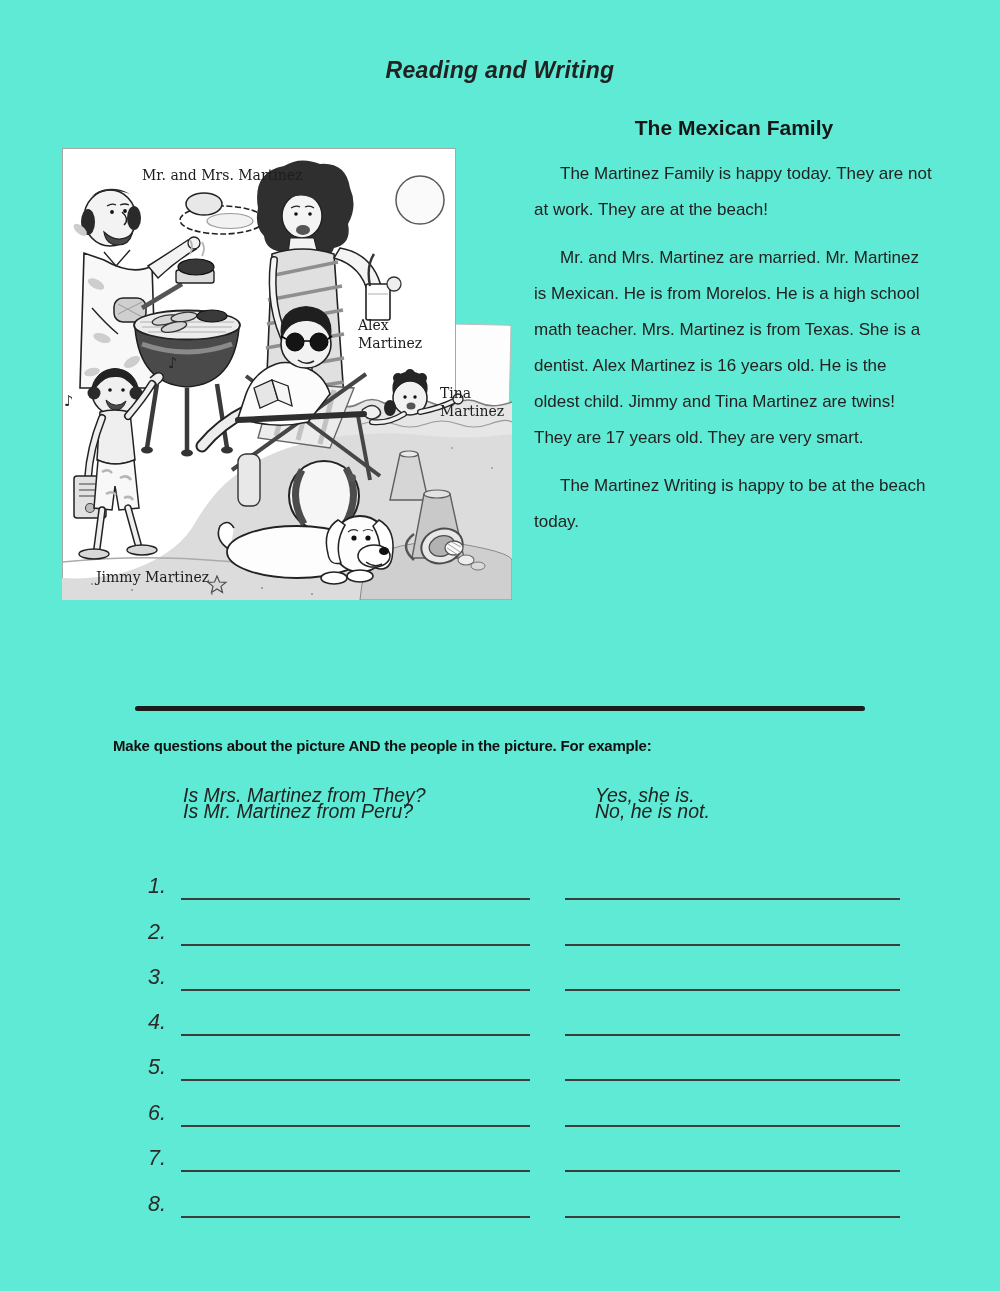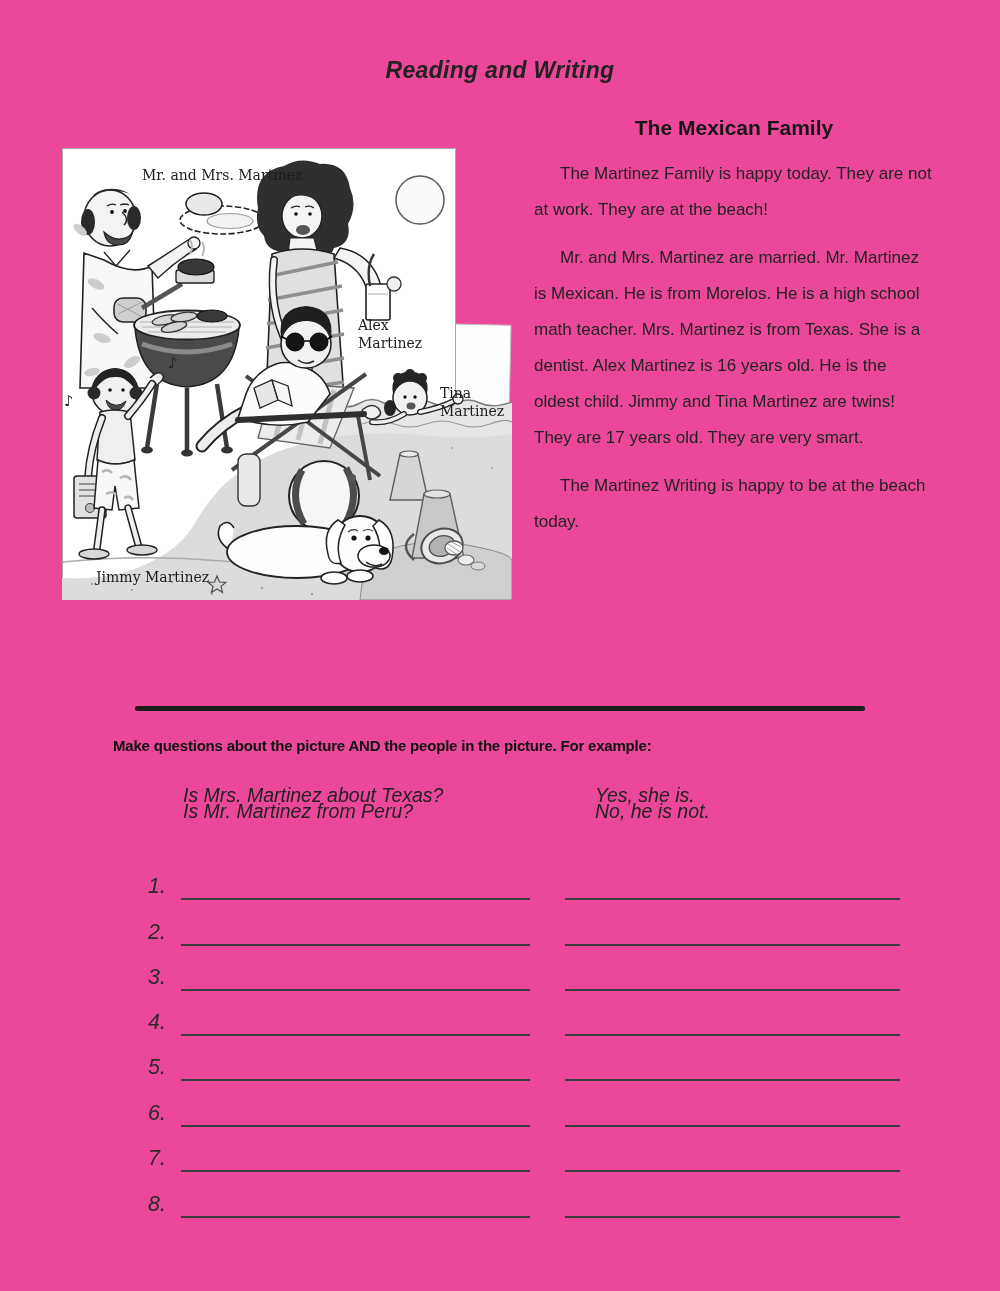--- a/index.html
+++ b/index.html
@@ -1,18 +1,18 @@
 <!DOCTYPE html>
 <html><head>
 <meta charset="utf-8">
 <style>
   html,body{margin:0;padding:0;background:#f4f4f4;}
   .page{
     position:relative;width:1000px;height:1291px;margin:0 auto;
-    background:#ec4899;overflow:hidden;
+    background:#5eead4;overflow:hidden;
     font-family:"Liberation Sans",sans-serif;color:#1a1a1a;
   }
   .title{
     position:absolute;top:57px;left:0;width:1000px;text-align:center;
     font-size:23px;font-weight:700;font-style:italic;letter-spacing:.3px;color:#222;
   }
   .picture-wrap{position:absolute;left:62px;top:148px;width:450px;height:452px;}
   .passage{position:absolute;left:534px;top:116px;width:400px;}
   .passage-heading{
     text-align:center;font-size:21px;font-weight:700;margin:0 0 16px 0;color:#161616;
@@ -296,21 +296,21 @@
     <p>The Martinez Family is happy today. They are not at work. They are at the beach!</p>
     <p>Mr. and Mrs. Martinez are married. Mr. Martinez is Mexican. He is from Morelos. He is a high school math teacher. Mrs. Martinez is from Texas. She is a dentist. Alex Martinez is 16 years old. He is the oldest child. Jimmy and Tina Martinez are twins! They are 17 years old. They are very smart.</p>
     <p>The Martinez Writing is happy to be at the beach today.</p>
   </div>
 
   <div class="divider"></div>
 
   <div class="instruction">Make questions about the picture AND the people in the picture. For example:</div>
 
   <div class="example-row ex-1">
-    <span class="q">Is Mrs. Martinez about Texas?</span>
+    <span class="q">Is Mrs. Martinez from They?</span>
     <span class="a">Yes, she is.</span>
   </div>
   <div class="example-row ex-2">
     <span class="q">Is Mr. Martinez from Peru?</span>
     <span class="a">No, he is not.</span>
   </div>
 
   <div class="q-row row-1">
     <span class="num">1.</span>
     <div class="blank-l"></div>

